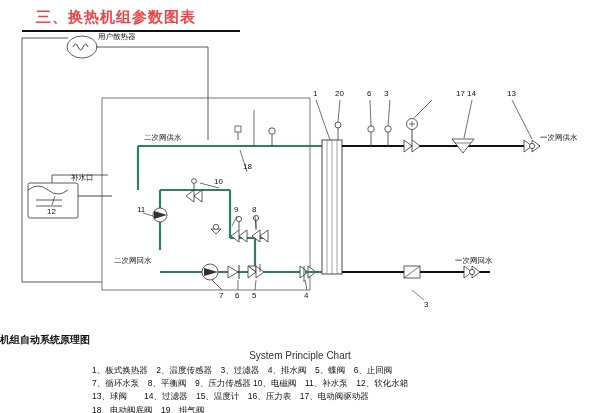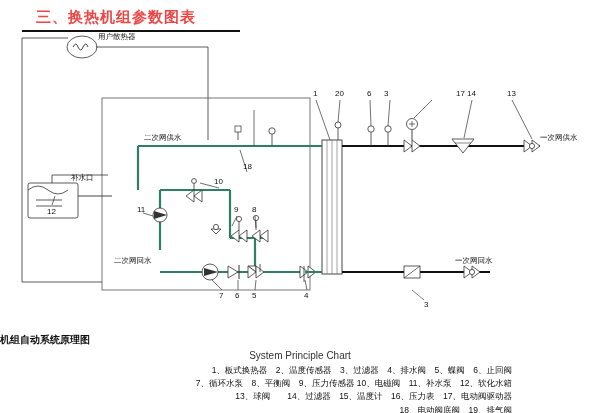--- a/index.html
+++ b/index.html
@@ -61,21 +61,21 @@
     color:#333333;
   }
   .legend{
     position:absolute;
     left:92px;top:364px;
     width:420px;
     font-size:8.5px;
     color:#111111;
     line-height:1.55;
   }
-  .legend div{white-space:nowrap;text-align:right;}
+  .legend div{white-space:nowrap;}
 </style>
 </head>
 <body>
 
 <div id="diagram-root">
 
   <div class="title">三、换热机组参数图表</div>
   <div class="title-underline"></div>
 
   <svg class="canvas" viewBox="0 0 600 413">

